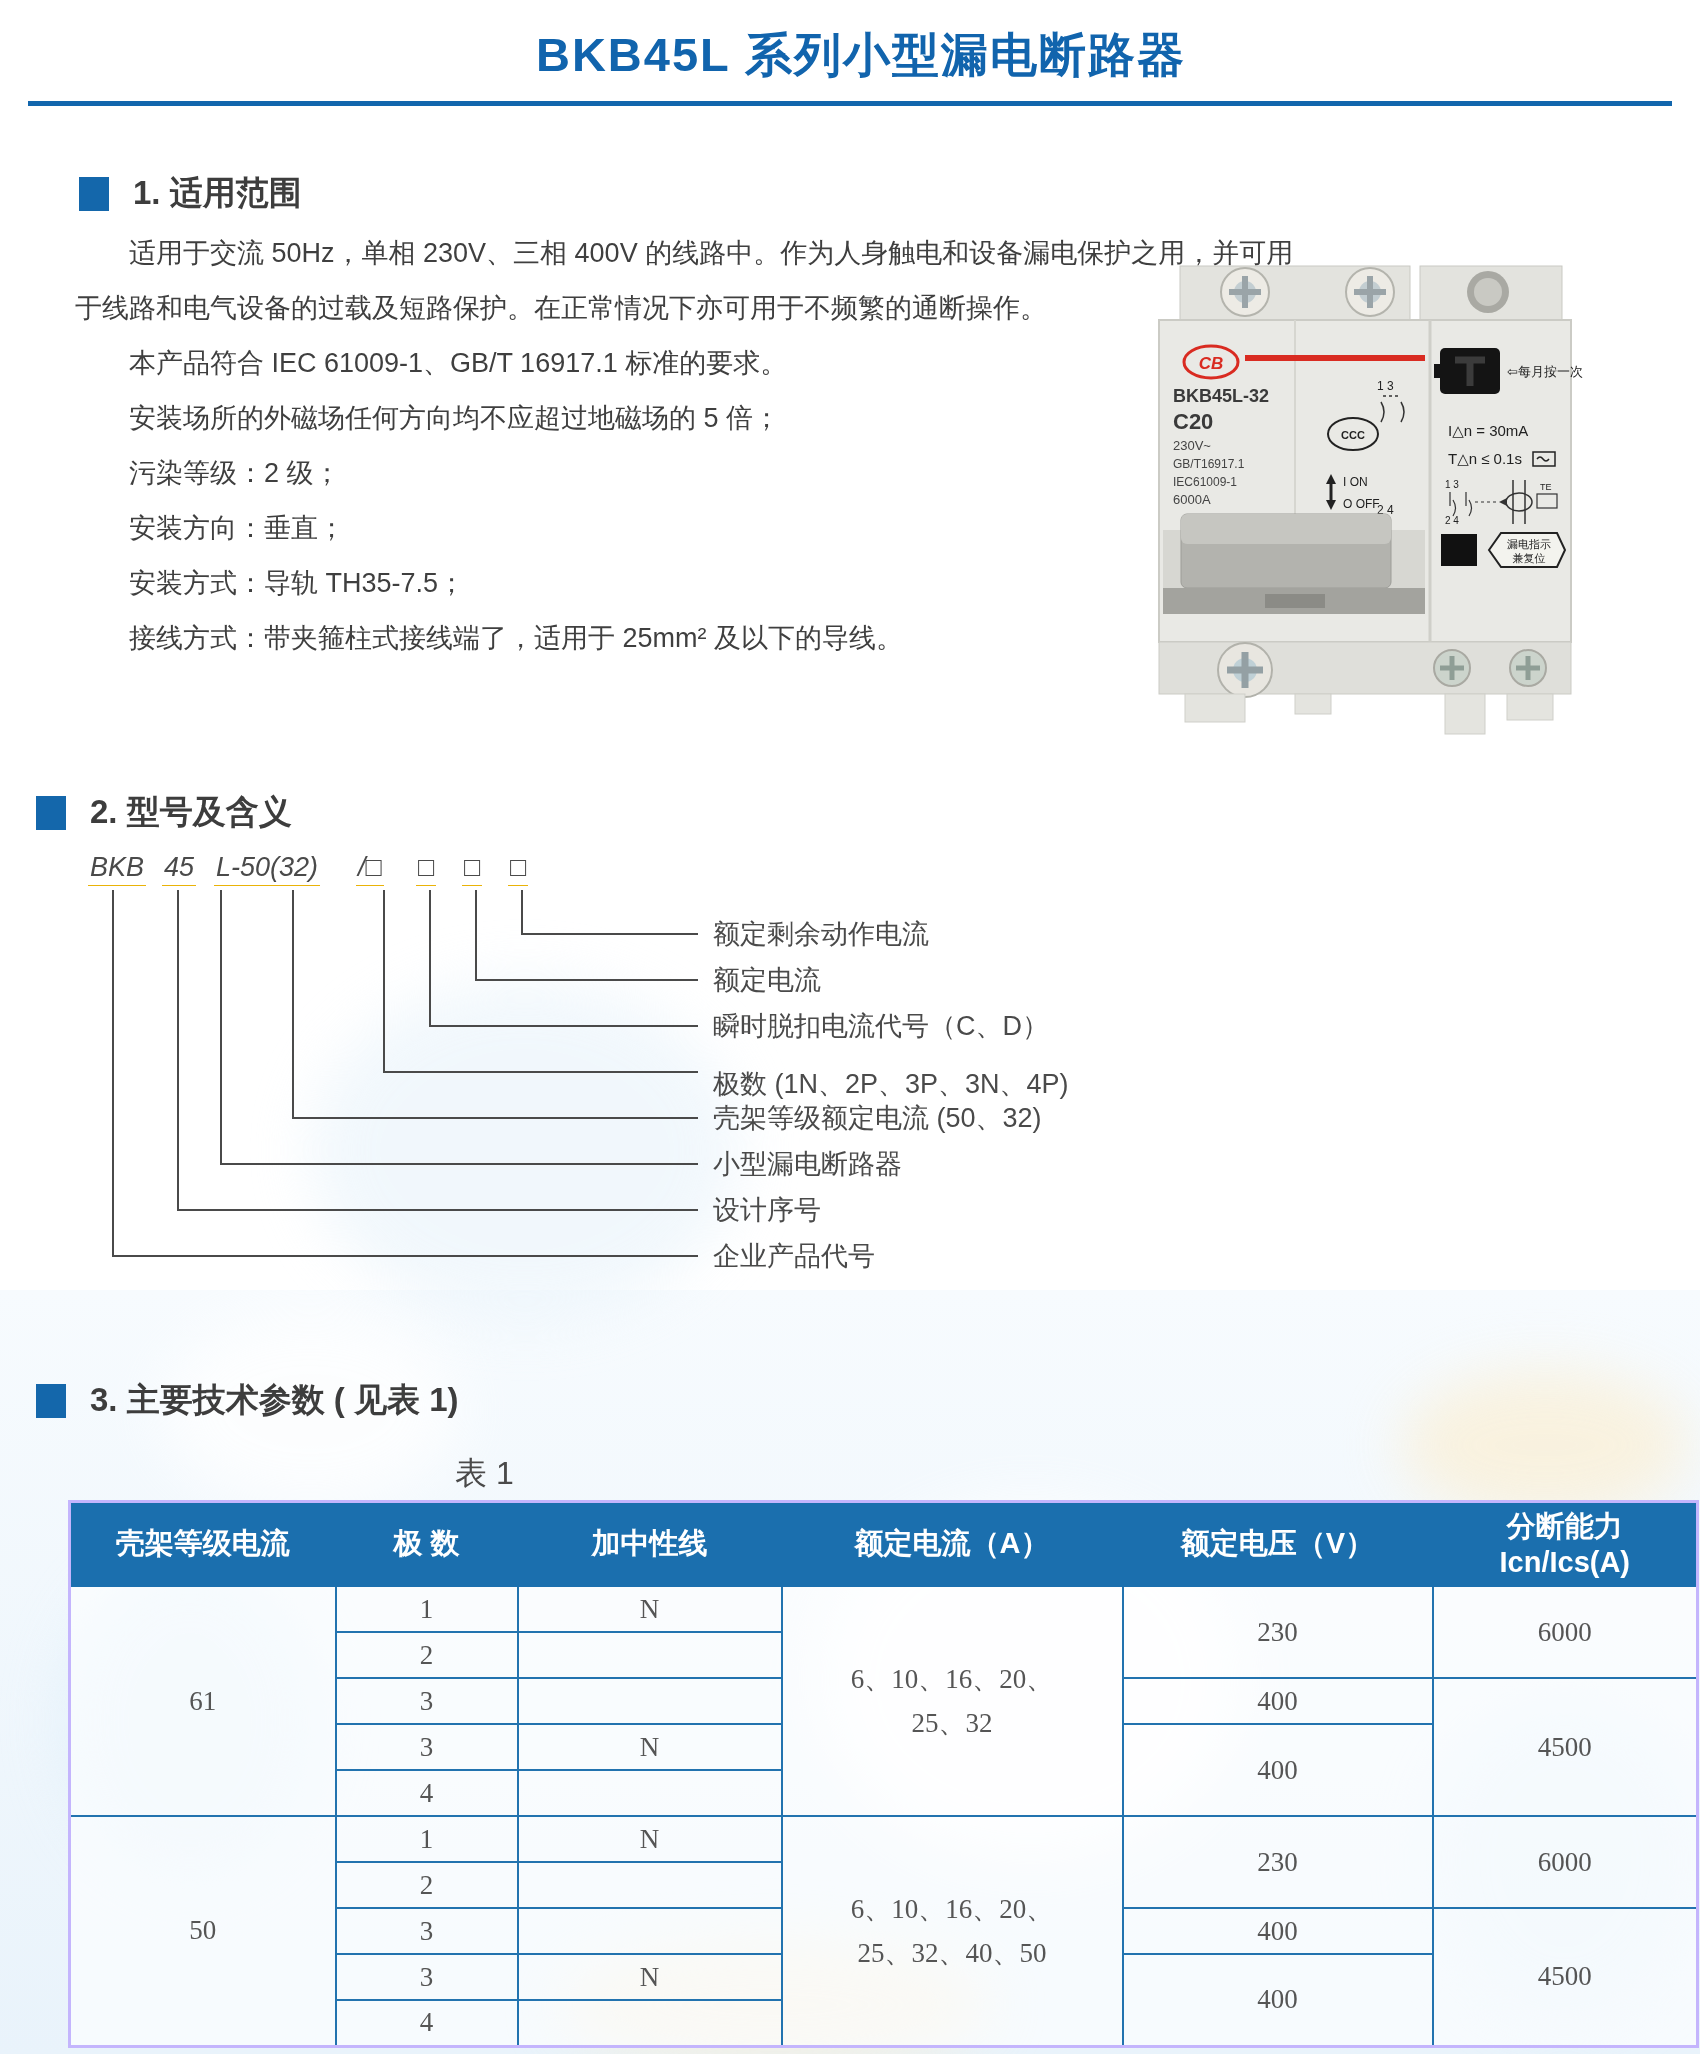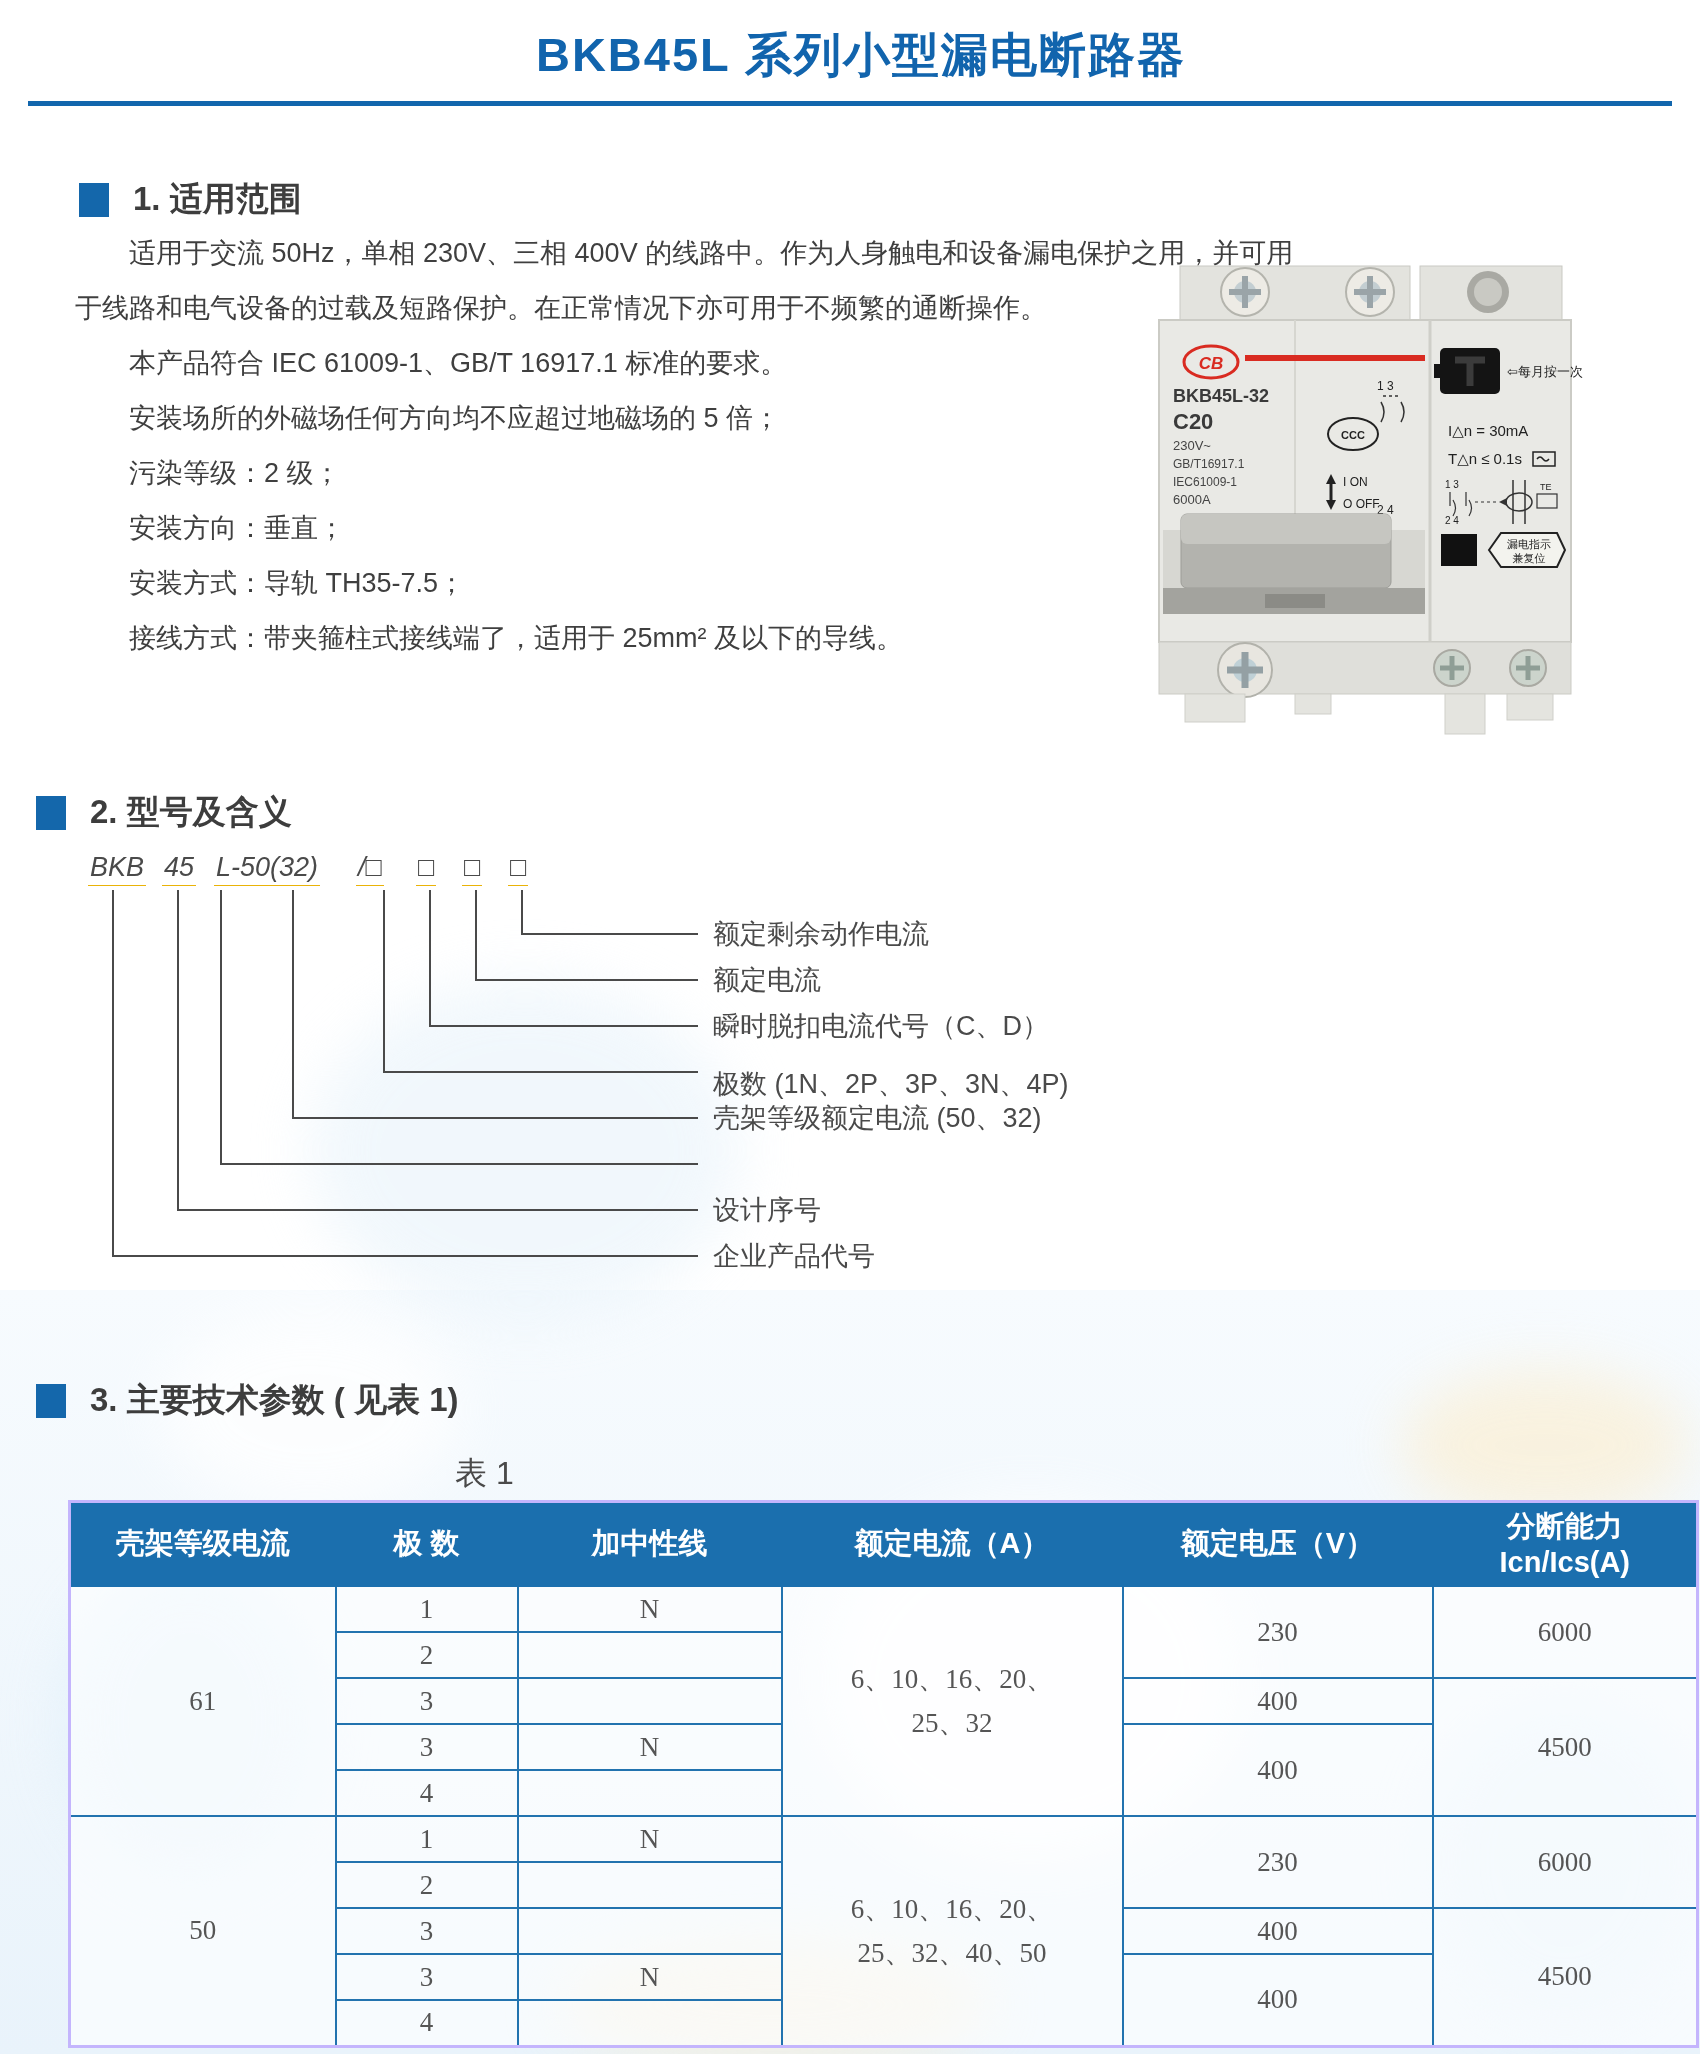--- a/index.html
+++ b/index.html
@@ -55,21 +55,21 @@
   <div class="wm wm-blob" style="left:60px;top:1560px;width:260px;height:320px;background:#ddeef9;opacity:.55;"></div>
   <div class="wm wm-blob" style="left:820px;top:1500px;width:420px;height:360px;background:#ffffff;opacity:.8;"></div>
   <div class="wm wm-blob" style="left:1400px;top:1370px;width:290px;height:150px;background:#faf0d8;opacity:.8;"></div>
   <div class="wm wm-blob" style="left:1430px;top:1700px;width:270px;height:320px;background:#ddeef9;opacity:.55;"></div>
   <div class="wm wm-blob" style="left:560px;top:1940px;width:430px;height:130px;background:#f8eed6;opacity:.6;"></div>
   <div class="wm wm-blob" style="left:160px;top:1310px;width:300px;height:200px;background:#ffffff;opacity:.75;"></div>
 
   <h1 class="title">BKB45L 系列小型漏电断路器</h1>
   <div class="title-rule"></div>
 
-  <div class="sec" style="top:177px;left:36px;padding-left:43px;">
+  <div class="sec" style="top:171px;left:36px;padding-left:43px;">
     <div class="sq"></div>
     <div class="sec-t">1. 适用范围</div>
   </div>
 
   <div class="para">
     <p>适用于交流 50Hz，单相 230V、三相 400V 的线路中。作为人身触电和设备漏电保护之用，并可用于线路和电气设备的过载及短路保护。在正常情况下亦可用于不频繁的通断操作。</p>
     <p>本产品符合 IEC 61009-1、GB/T 16917.1 标准的要求。</p>
     <p>安装场所的外磁场任何方向均不应超过地磁场的 5 倍；</p>
     <p>污染等级：2 级；</p>
     <p>安装方向：垂直；</p>
@@ -208,20 +208,21 @@
         <polyline points="90,38 90,358 610,358"></polyline>
         <polyline points="25,38 25,404 610,404"></polyline>
       </g>
     </svg>
 
     <div class="mlabel" style="top:66px;">额定剩余动作电流</div>
     <div class="mlabel" style="top:112px;">额定电流</div>
     <div class="mlabel" style="top:158px;">瞬时脱扣电流代号（C、D）</div>
     <div class="mlabel" style="top:204px;margin-top:12px;">极数 (1N、2P、3P、3N、4P)</div>
     <div class="mlabel" style="top:250px;">壳架等级额定电流 (50、32)</div>
+    <div class="mlabel" style="top:296px;">小型漏电断路器</div>
     <div class="mlabel" style="top:342px;">设计序号</div>
     <div class="mlabel" style="top:388px;">企业产品代号</div>
   </div>
 
   <div class="sec" style="top:1378px;left:36px;">
     <div class="sq"></div>
     <div class="sec-t">3. 主要技术参数 ( 见表 1)</div>
   </div>
 
   <div class="tbl-caption">表 1</div>

